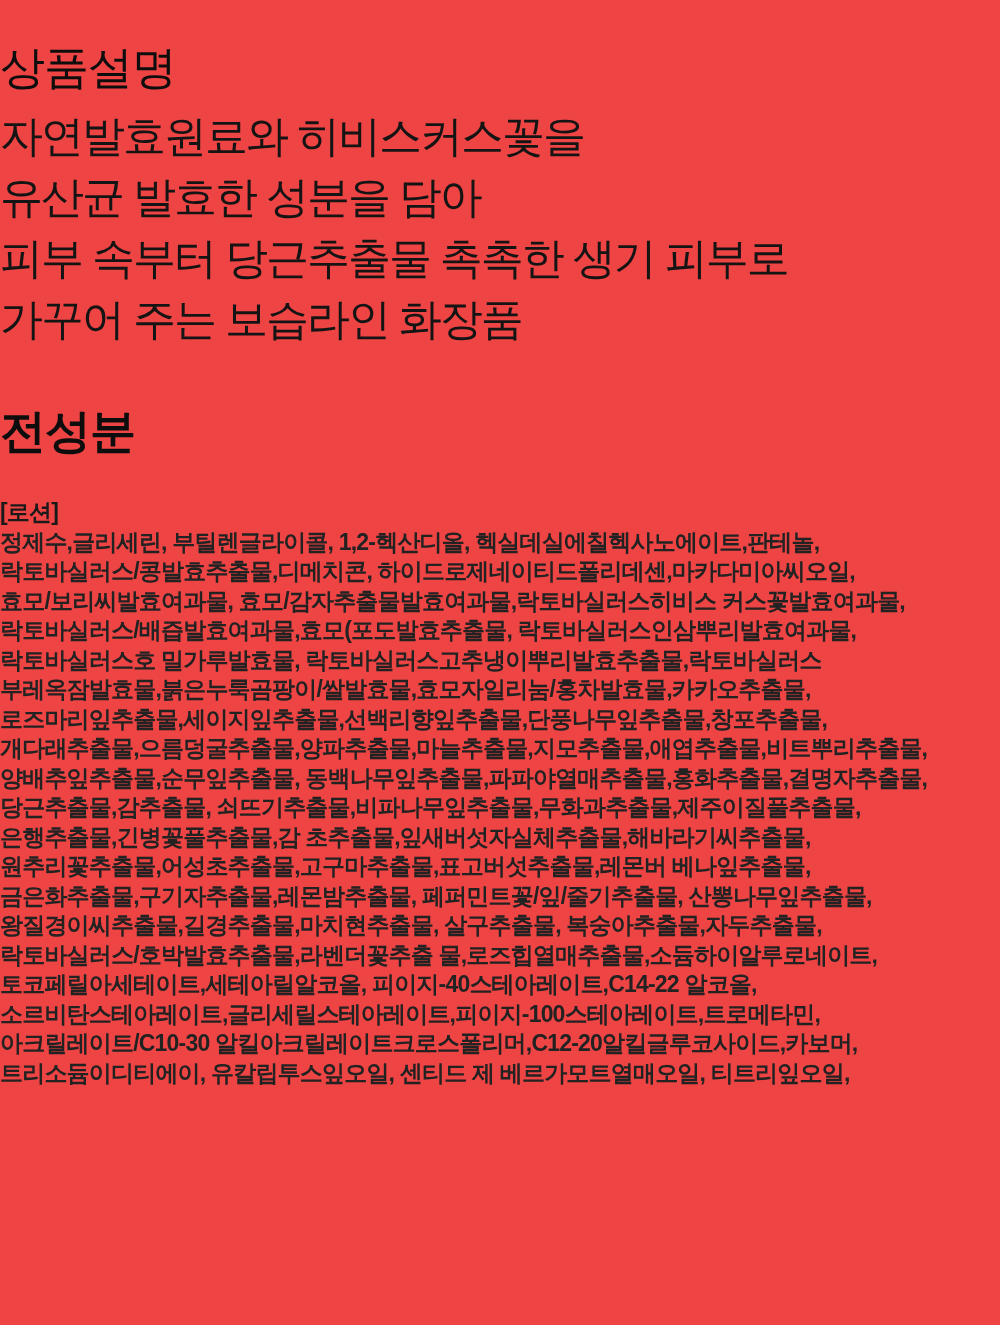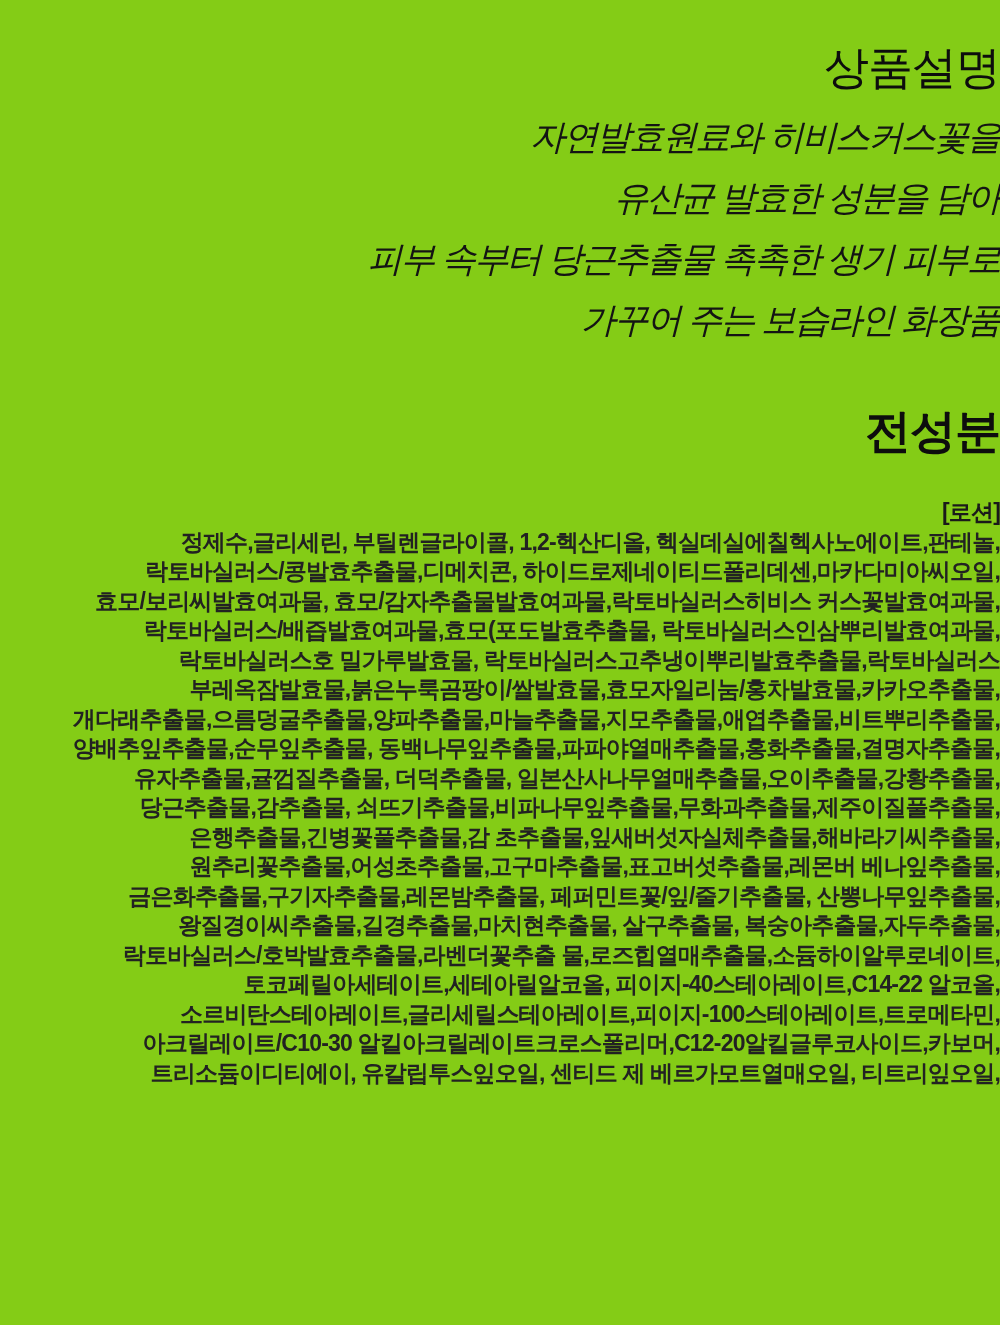--- a/index.html
+++ b/index.html
@@ -6,43 +6,42 @@
     margin: 0;
     padding: 0;
     background: #ffffff;
     font-family: "Liberation Sans", "DejaVu Sans", sans-serif;
     color: #111111;
   }
   .page {
     width: 1000px;
     height: 1325px;
     margin: 0 auto;
-    background: #84cc16;
+    background: #ef4444;
     overflow: hidden;
-    text-align: right;
+    text-align: left;
     box-sizing: border-box;
     padding-top: 45px;
   }
   .product-title {
     font-size: 45px;
     font-weight: 500;
     line-height: 1.0;
     letter-spacing: -1px;
     margin: 0 0 16px 0;
     color: #0d0d0d;
   }
   .description p {
-    font-size: 35px;
+    font-size: 43px;
     font-weight: 300;
     line-height: 61px;
     letter-spacing: -2px;
     margin: 0;
     color: #141414;
     white-space: nowrap;
-    font-style: italic;
   }
   .ingredients-heading {
     font-size: 46px;
     font-weight: 700;
     letter-spacing: -1px;
     line-height: 1.0;
     margin: 58px 0 44px 0;
     color: #0d0d0d;
   }
   .ingredients-list {
@@ -77,23 +76,23 @@
   <h2 class="ingredients-heading">전성분</h2>
 
   <div class="ingredients-list">
     <div class="product-type-label">[로션]</div>
     <div>정제수,글리세린, 부틸렌글라이콜, 1,2-헥산디올, 헥실데실에칠헥사노에이트,판테놀,</div>
     <div>락토바실러스/콩발효추출물,디메치콘, 하이드로제네이티드폴리데센,마카다미아씨오일,</div>
     <div>효모/보리씨발효여과물, 효모/감자추출물발효여과물,락토바실러스히비스 커스꽃발효여과물,</div>
     <div>락토바실러스/배즙발효여과물,효모(포도발효추출물, 락토바실러스인삼뿌리발효여과물,</div>
     <div>락토바실러스호 밀가루발효물, 락토바실러스고추냉이뿌리발효추출물,락토바실러스</div>
     <div>부레옥잠발효물,붉은누룩곰팡이/쌀발효물,효모자일리눔/홍차발효물,카카오추출물,</div>
+    <div>로즈마리잎추출물,세이지잎추출물,선백리향잎추출물,단풍나무잎추출물,창포추출물,</div>
     <div>개다래추출물,으름덩굴추출물,양파추출물,마늘추출물,지모추출물,애엽추출물,비트뿌리추출물,</div>
     <div>양배추잎추출물,순무잎추출물, 동백나무잎추출물,파파야열매추출물,홍화추출물,결명자추출물,</div>
-    <div>유자추출물,귤껍질추출물, 더덕추출물, 일본산사나무열매추출물,오이추출물,강황추출물,</div>
     <div>당근추출물,감추출물, 쇠뜨기추출물,비파나무잎추출물,무화과추출물,제주이질풀추출물,</div>
     <div>은행추출물,긴병꽃풀추출물,감 초추출물,잎새버섯자실체추출물,해바라기씨추출물,</div>
     <div>원추리꽃추출물,어성초추출물,고구마추출물,표고버섯추출물,레몬버 베나잎추출물,</div>
     <div>금은화추출물,구기자추출물,레몬밤추출물, 페퍼민트꽃/잎/줄기추출물, 산뽕나무잎추출물,</div>
     <div>왕질경이씨추출물,길경추출물,마치현추출물, 살구추출물, 복숭아추출물,자두추출물,</div>
     <div>락토바실러스/호박발효추출물,라벤더꽃추출 물,로즈힙열매추출물,소듐하이알루로네이트,</div>
     <div>토코페릴아세테이트,세테아릴알코올, 피이지-40스테아레이트,C14-22 알코올,</div>
     <div>소르비탄스테아레이트,글리세릴스테아레이트,피이지-100스테아레이트,트로메타민,</div>
     <div>아크릴레이트/C10-30 알킬아크릴레이트크로스폴리머,C12-20알킬글루코사이드,카보머,</div>
     <div>트리소듐이디티에이, 유칼립투스잎오일, 센티드 제 베르가모트열매오일, 티트리잎오일,</div>

